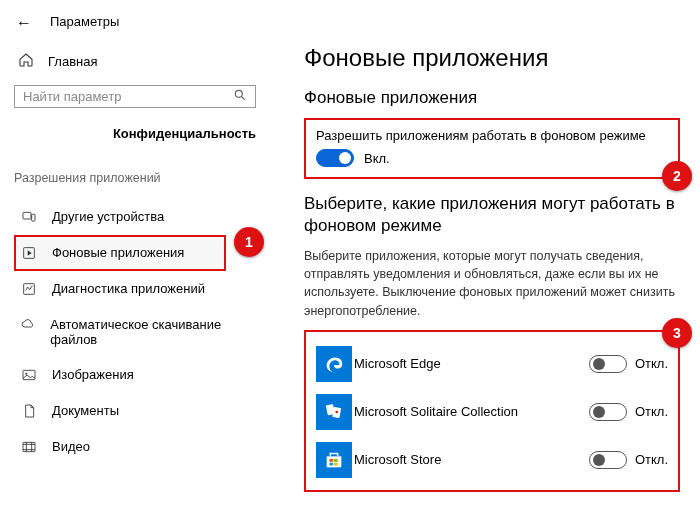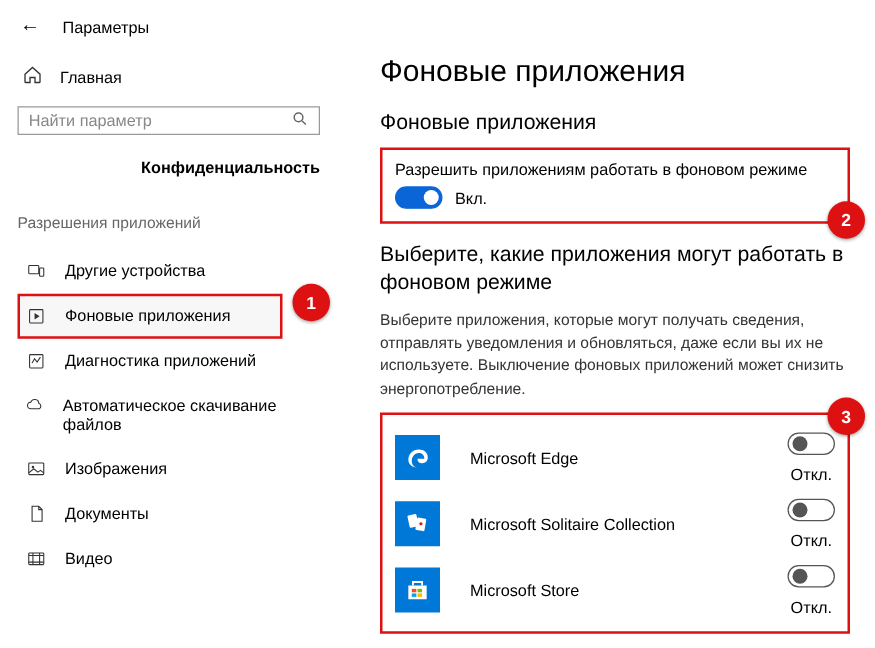--- a/index.html
+++ b/index.html
@@ -85,30 +85,30 @@
   .toggle .knob {
     width: 12px; height: 12px; border-radius: 50%;
     background: #555; position: absolute; top: 2px; left: 3px;
     transition: left .1s;
   }
   .toggle.on .knob { background: #fff; left: 22px; }
   .toggle-label { font-size: 13px; }
   .desc { font-size: 12.5px; color: #333; line-height: 1.45; margin-bottom: 10px; }
   .apps-box { border: 2px solid #d11; padding: 8px 10px 6px; position: relative; }
   .app-row {
-    display: flex; align-items: center; gap: 24px;
+    display: flex; align-items: center; gap: 2px;
     padding: 6px 0;
   }
   .app-icon {
     width: 36px; height: 36px; background: #0078d7;
     display:flex; align-items:center; justify-content:center;
   }
   .app-icon svg { width: 22px; height: 22px; }
   .app-name { flex: 1; font-size: 13px; }
-  .app-toggle-wrap { display:flex; align-items:center; gap:8px;flex-direction:column; }
+  .app-toggle-wrap { display:flex; align-items:center; gap:8px; }
 </style>
 </head>
 <body>
 
 <div class="header">
   <span class="back-arrow">←</span>
   <span class="header-title">Параметры</span>
 </div>
 
 <div class="container">

